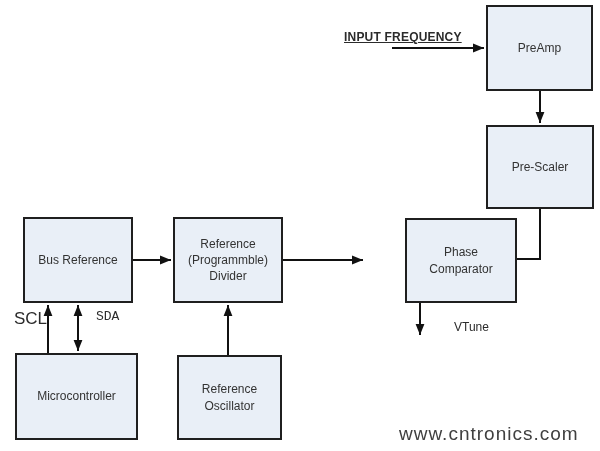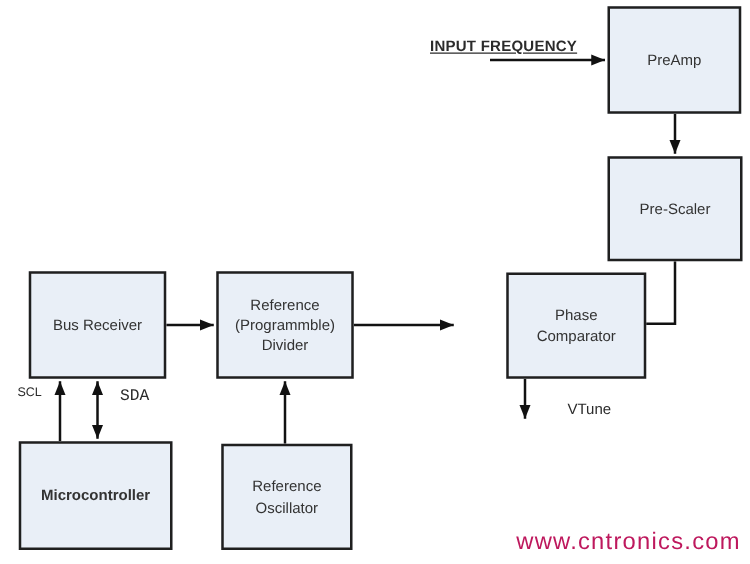--- a/index.html
+++ b/index.html
@@ -24,23 +24,23 @@
   .block span{white-space:pre-line;line-height:1.35;}
   .floating-label{
     position:absolute;
     color:#2b2b2b;
     font-size:12px;
     white-space:nowrap;
   }
   .lbl-bold{font-weight:bold;letter-spacing:0.2px;}
   .watermark{
     position:absolute;
-    left:413px;top:423px;
+    left:399px;top:423px;
     font-size:19px;
-    color:#be185d;
+    color:#404040;
     letter-spacing:1px;
     white-space:nowrap;
   }
 </style>
 </head>
 <body>
 
 <div class="stage">
 
   <svg class="wires" viewBox="0 0 600 451" xmlns="http://www.w3.org/2000/svg">
@@ -77,41 +77,41 @@
   <div class="block" style="left:486px;top:5px;width:107px;height:86px;">
     <span>PreAmp</span>
   </div>
 
   <div class="block" style="left:365px;top:218px;width:112px;height:85px;margin-left:40px;">
     <span>Phase
 Comparator</span>
   </div>
 
   <div class="block" style="left:23px;top:217px;width:110px;height:86px;">
-    <span>Bus Receiver</span>
+    <span>Bus Reference</span>
   </div>
 
   <div class="block" style="left:173px;top:217px;width:110px;height:86px;">
     <span>Reference
 (Programmble)
 Divider</span>
   </div>
 
-  <div class="block" style="left:15px;top:353px;width:123px;height:87px;font-weight:bold;">
+  <div class="block" style="left:15px;top:353px;width:123px;height:87px;">
     <span>Microcontroller</span>
   </div>
 
   <div class="block" style="left:177px;top:355px;width:105px;height:85px;">
     <span>Reference
 Oscillator</span>
   </div>
 
   <div class="floating-label lbl-bold" style="left:344px;top:30px;text-decoration:underline;">INPUT FREQUENCY</div>
 
-  <div class="floating-label" style="left:14px;top:309px;font-size:10px;">SCL</div>
+  <div class="floating-label" style="left:14px;top:309px;font-size:17px;">SCL</div>
 
   <div class="floating-label" style="left:96px;top:309px;font-size:13px;font-family:Liberation Mono, monospace;">SDA</div>
 
   <div class="floating-label" style="left:434px;top:320px;margin-left:20px;">VTune</div>
 
   <div class="watermark">www.cntronics.com</div>
 
 </div>
 
 </body></html>

